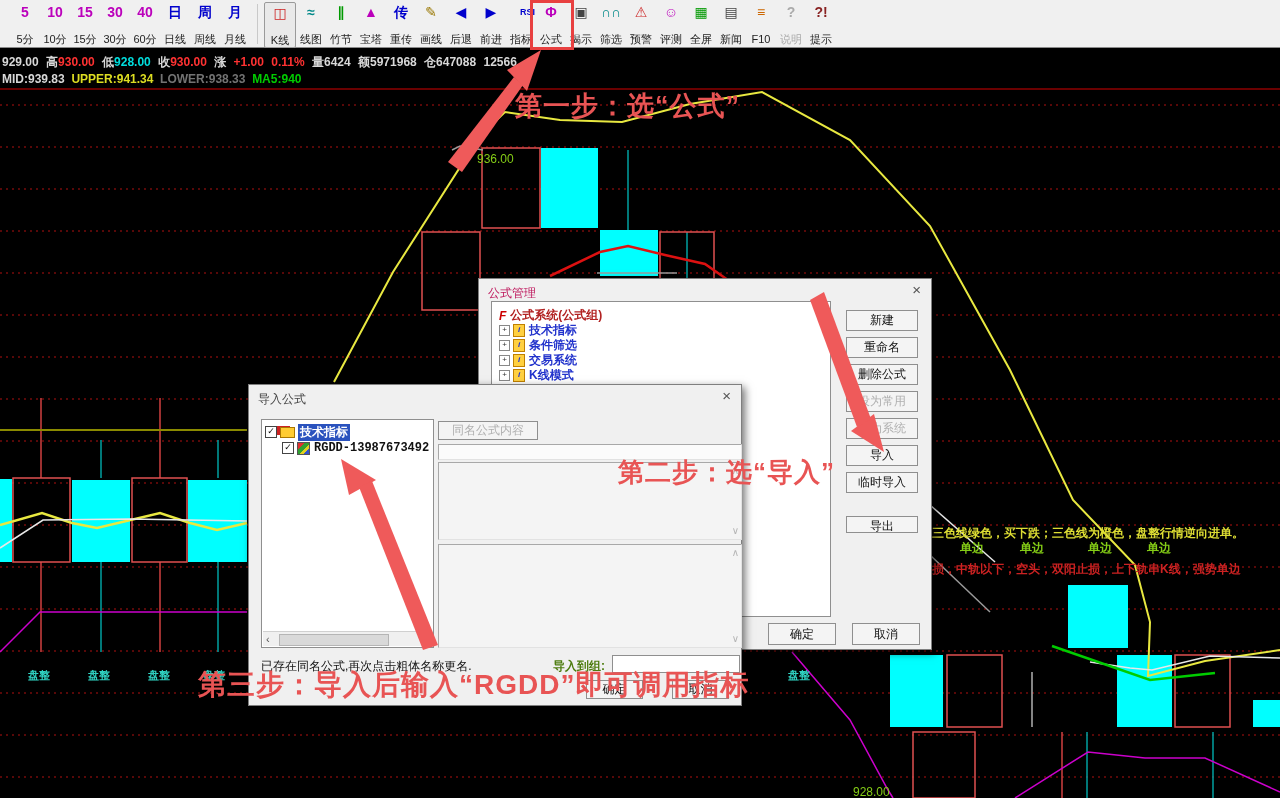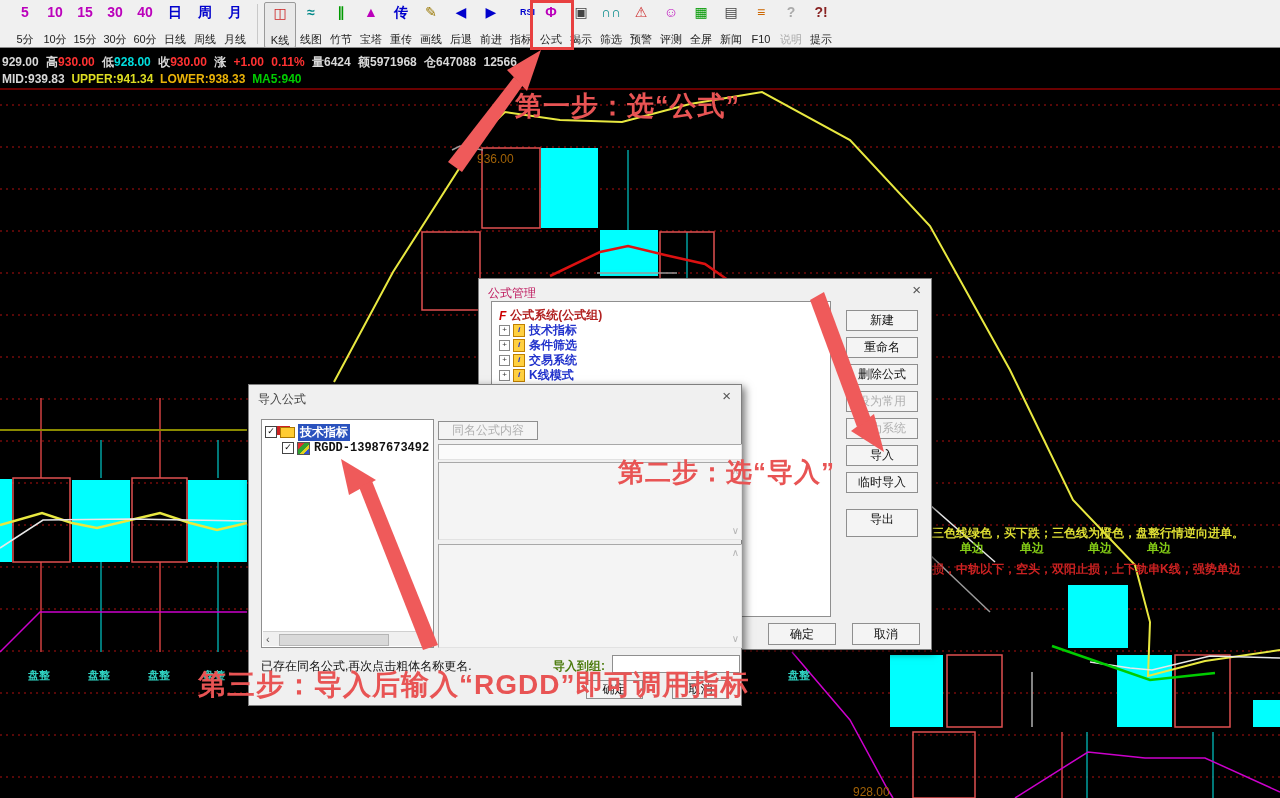--- a/index.html
+++ b/index.html
@@ -18,30 +18,30 @@
   .c-mag{color:#bb00bb}.c-blu{color:#0000cc}.c-red{color:#cc2222}.c-teal{color:#008888}
   .c-grn{color:#009900}.c-olv{color:#997700}.c-gry{color:#aaaaaa}.c-drk{color:#444444}
   .c-org{color:#cc6600}.c-mrn{color:#882222}
   .rsi{font-size:9px;letter-spacing:0;margin-left:13px;}
   .lab-gray{color:#aaa;}
 
   
   #pricebar{position:absolute;left:0;top:54px;width:1280px;height:16px;z-index:2;
     font-size:12px;font-weight:bold;white-space:nowrap;padding-left:2px;}
   #indbar{position:absolute;left:2px;top:72px;z-index:2;font-size:12px;font-weight:bold;white-space:nowrap;}
-  .w{color:#d8d8d8}.r{color:#ff3232}.cy{color:#00dddd}.yl{color:#dddd22}.mg{color:#eab308}.gr{color:#00cc00}
+  .w{color:#d8d8d8}.r{color:#ff3232}.cy{color:#00dddd}.yl{color:#dddd22}.mg{color:#737373}.gr{color:#00cc00}
   #pricebar span{margin-right:4px}
   #sep-dark-red{position:absolute;left:0;top:88px;width:1280px;height:2px;background:#6a0000;z-index:1;}
 
   
   #chart-svg{position:absolute;left:0;top:0;z-index:0;}
 
   
   .chlbl{position:absolute;z-index:1;font-size:12px;white-space:nowrap;}
-  .lbl-white{color:#a16207}
+  .lbl-white{color:#84cc16}
   .lbl-pz{color:#2fd0c0;font-weight:bold;font-size:11px;}
   .lbl-db{color:#84cc16;font-weight:bold;}
   .lbl-ynote{color:#dddd33;font-weight:bold;font-size:12px;}
   .lbl-rnote{color:#cc2222;font-weight:bold;font-size:12px;}
 
   
   .dlg{position:absolute;background:#f0f0f0;border:1px solid #7f7f7f;box-shadow:3px 3px 8px rgba(0,0,0,.55);box-sizing:border-box;}
   .dlg-title{position:absolute;left:9px;top:6px;font-size:12px;color:#be185d;}
   .dlg-x{position:absolute;top:4px;right:10px;font-size:15px;color:#555;cursor:default;line-height:14px;}
   .panel{position:absolute;background:#ffffff;border:1px solid #8f8f8f;box-sizing:border-box;overflow:hidden;}
@@ -346,21 +346,21 @@
           <span class="mtree-item">组合条件</span>
         </div>
     </div>
     <div class="btn" style="left:367px;top:31px;width:72px;height:21px;line-height:19px;">新建</div>
     <div class="btn" style="left:367px;top:58px;width:72px;height:21px;line-height:19px;">重命名</div>
     <div class="btn" style="left:367px;top:85px;width:72px;height:21px;line-height:19px;">删除公式</div>
     <div class="btn dis" style="left:367px;top:112px;width:72px;height:21px;line-height:19px;">设为常用</div>
     <div class="btn dis" style="left:367px;top:139px;width:72px;height:21px;line-height:19px;">设为系统</div>
     <div class="btn" style="left:367px;top:166px;width:72px;height:21px;line-height:19px;">导入</div>
     <div class="btn" style="left:367px;top:193px;width:72px;height:21px;line-height:19px;">临时导入</div>
-    <div class="btn" style="left:367px;top:230px;width:72px;height:28px;line-height:19px;">导出</div>
+    <div class="btn" style="left:367px;top:237px;width:72px;height:17px;line-height:19px;">导出</div>
     <div class="btn" style="left:289px;top:344px;width:68px;height:22px;line-height:20px;">确定</div>
     <div class="btn" style="left:373px;top:344px;width:68px;height:22px;line-height:20px;">取消</div>
   </div>
 
   <div class="dlg" style="left:248px;top:384px;width:494px;height:322px;z-index:6;">
     <div class="dlg-title" style="color:#444;">导入公式</div>
     <div class="dlg-x">×</div>
 
     <div class="panel" style="left:12px;top:34px;width:173px;height:229px;padding:4px 0;">
       <div class="itree-row">

